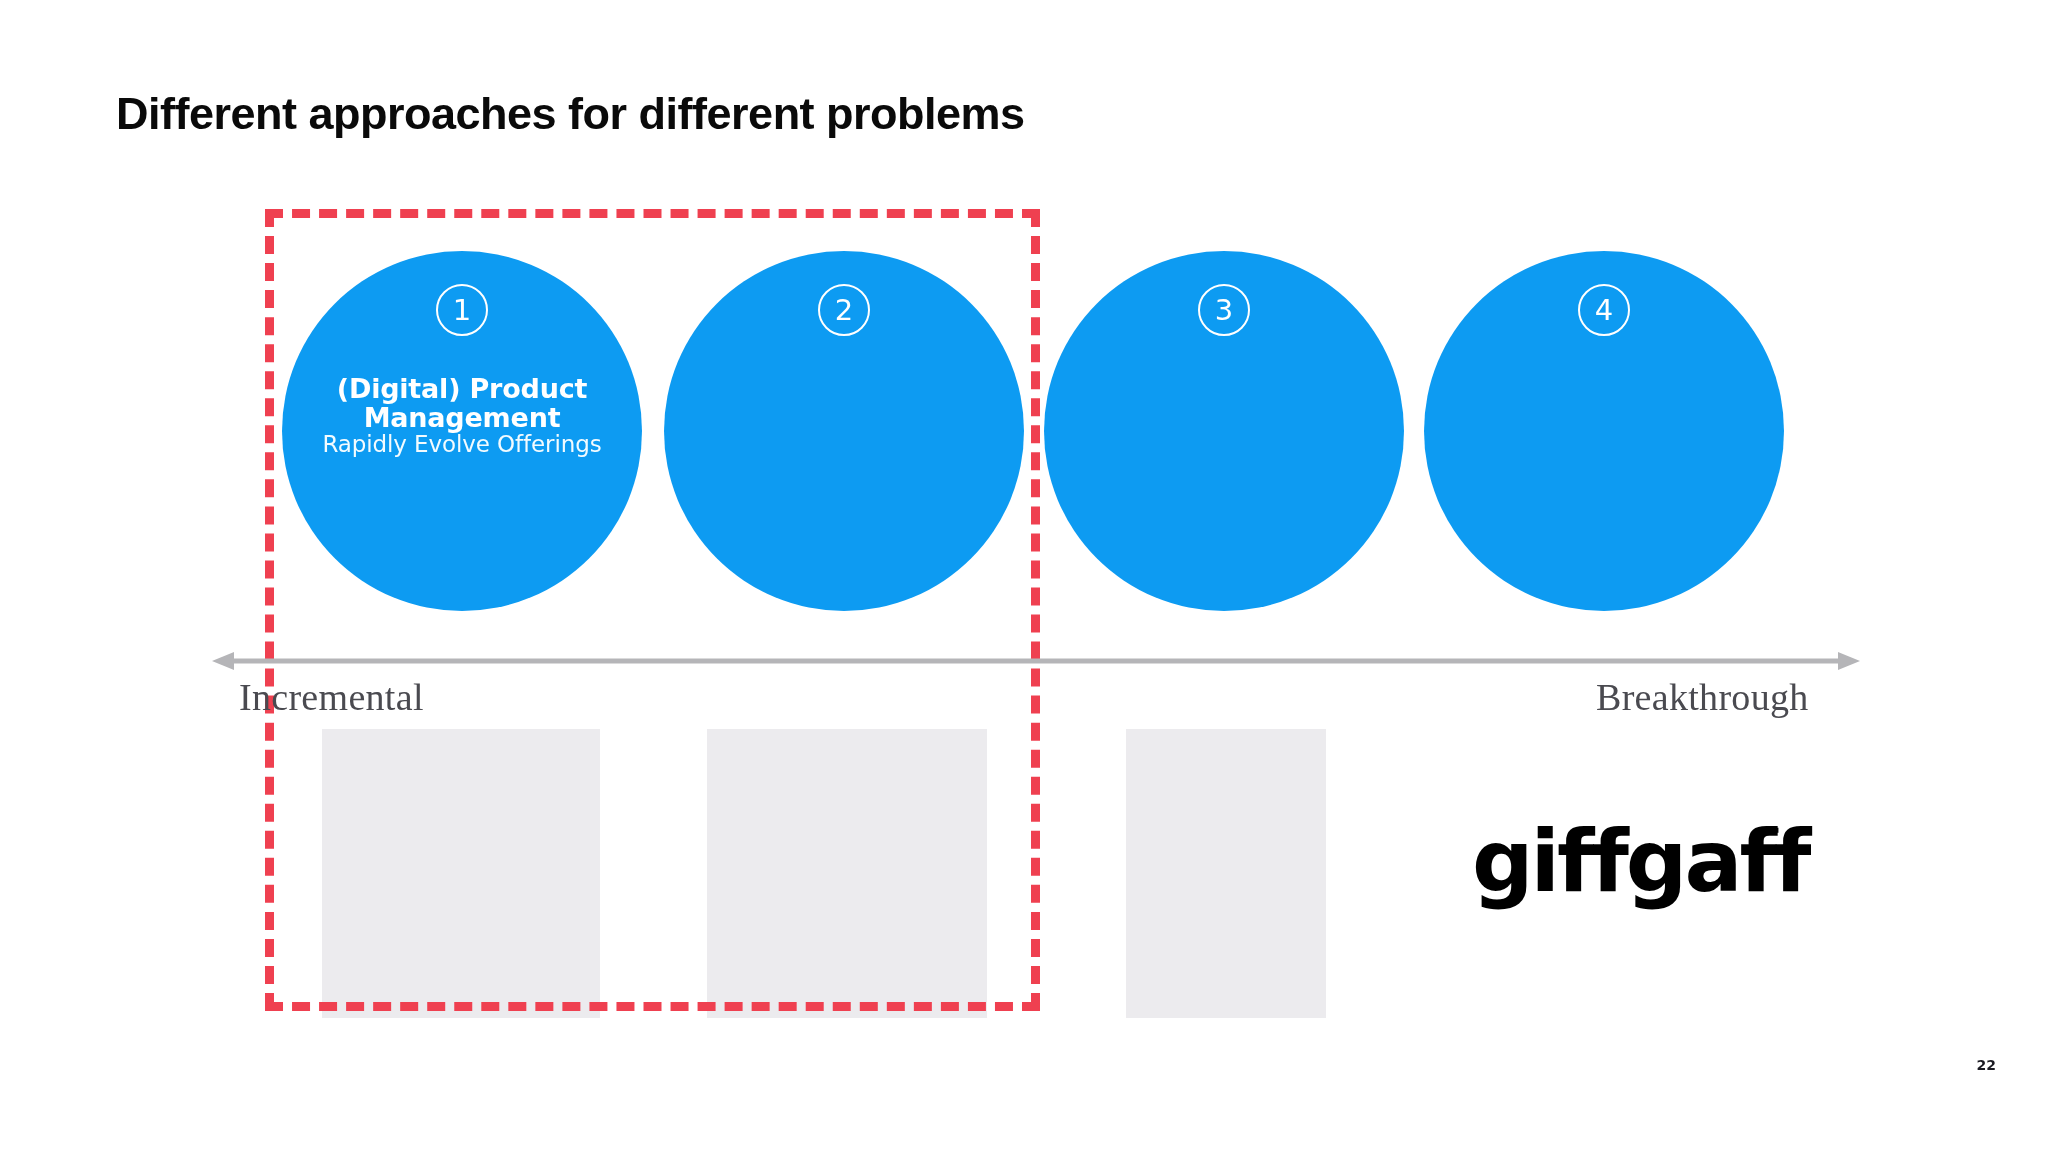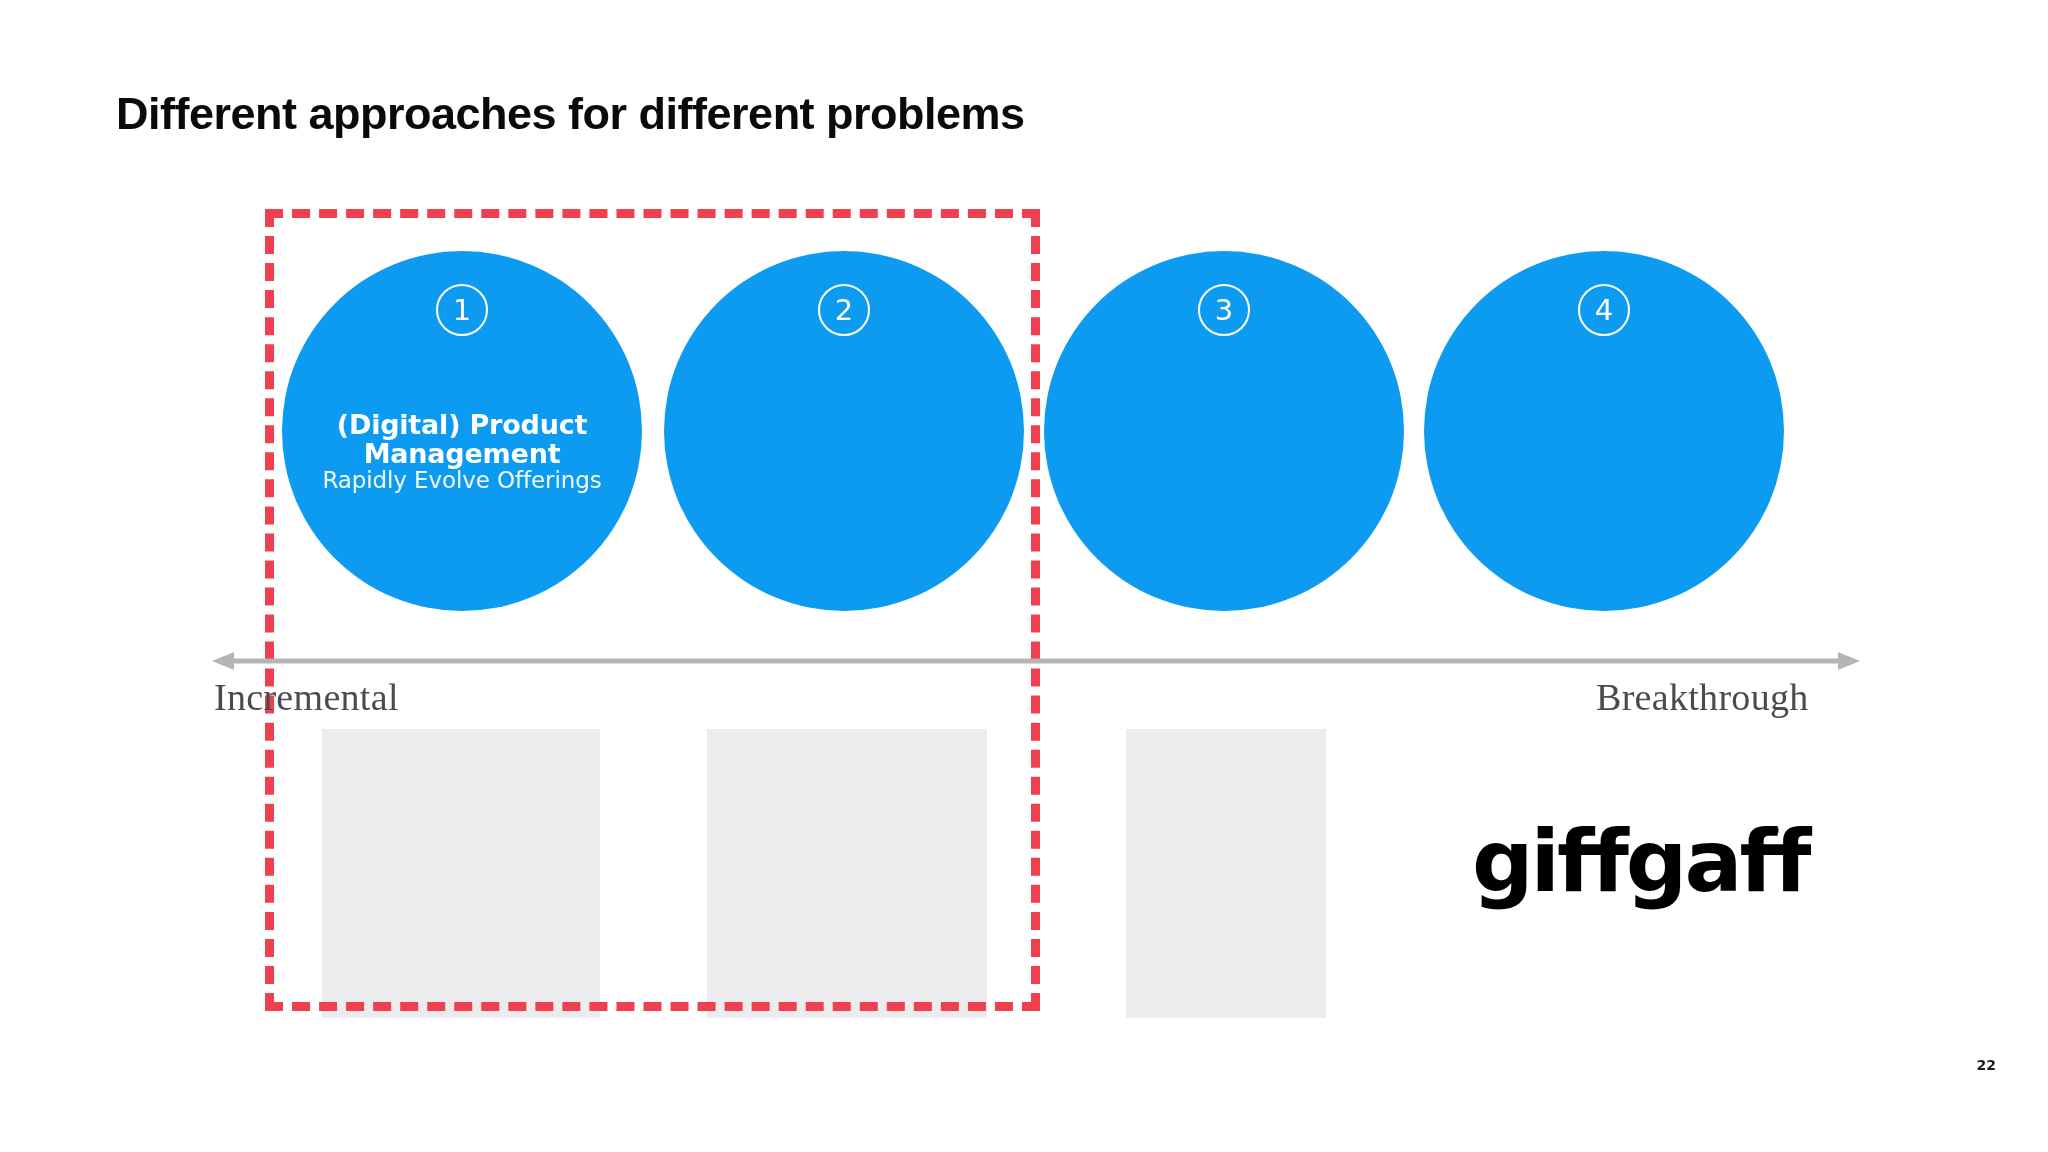--- a/index.html
+++ b/index.html
@@ -105,21 +105,20 @@
     text-align: center;
     color: #ffffff;
   }
   .circle-title {
     font-family: "DejaVu Sans", sans-serif;
     font-size: 27px;
     font-weight: 700;
     line-height: 1.08;
     letter-spacing: -0.2px;
     white-space: pre-line;
-    margin-top: 36px;
   }
   .circle-sub {
     font-family: "DejaVu Sans", sans-serif;
     font-size: 23px;
     font-weight: 400;
     line-height: 1.1;
     letter-spacing: -0.1px;
     color: #f2fbff;
   }
 
@@ -133,21 +132,21 @@
   }
   .spectrum svg { display: block; }
 
   .axis-label {
     position: absolute;
     font-family: "Liberation Serif", "DejaVu Serif", serif;
     font-size: 38px;
     color: #4a4a50;
     letter-spacing: 0.3px;
   }
-  .axis-left  { left: 214px;  top: 675px; }
+  .axis-left  { left: 239px;  top: 675px; }
   .axis-right { left: 1596px; top: 675px; }
 
   
   .brand-logo {
     position: absolute;
     left: 1472px;
     top: 818px;
     width: 320px;
     height: 96px;
   }

